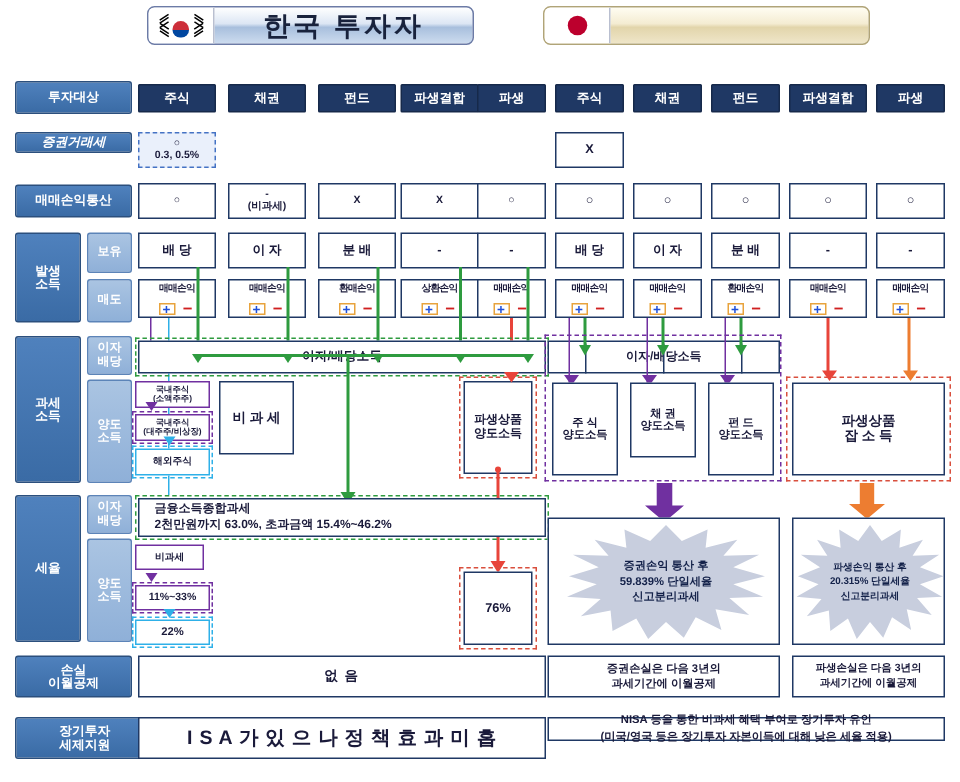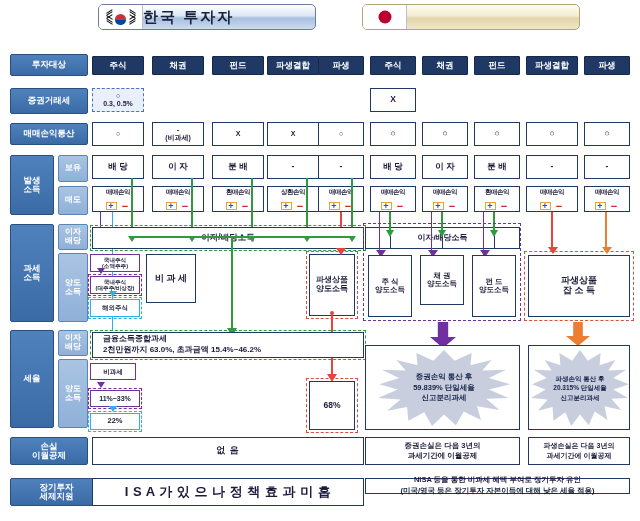--- a/index.html
+++ b/index.html
@@ -25,21 +25,21 @@
   }
   .banner-jp {
     left:362px; top:4px; width:218px;
     background:linear-gradient(to bottom,#fffdf2 0%,#f4ecd2 45%,#e2d5ab 55%,#efe6c9 100%);
     border-color:#b0a478;
   }
   .banner .flagbox {
     width:44px; height:100%; display:flex; align-items:center; justify-content:center;
     background:#fff; border-right:1px solid #b9bfd0; flex:0 0 auto;
   }
-  .banner .ttl { flex:1; font-size:15px; font-weight:bold; color:#18223c; letter-spacing:2px; }
+  .banner .ttl { flex:1; text-align:center; font-size:18px; font-weight:bold; color:#18223c; letter-spacing:2px; }
 
   
   .flag-kr { position:relative; width:34px; height:21px; background:#fff; }
   .flag-kr .tg-r, .flag-kr .tg-b { position:absolute; width:11px; height:5.5px; left:11.5px; }
   .flag-kr .tg-r { top:7.8px; background:#cd2e3a; border-radius:11px 11px 0 0; }
   .flag-kr .tg-b { top:13.3px;  background:#0047a0; border-radius:0 0 11px 11px; }
   .flag-kr .bar { position:absolute; background:#000; width:7px; height:1.3px; }
   .flag-jp { position:relative; width:34px; height:21px; background:#fff; }
   .flag-jp .sun { position:absolute; left:50%; top:50%; transform:translate(-50%,-50%);
       width:13px; height:13px; border-radius:50%; background:#bc002d; }
@@ -130,21 +130,21 @@
 
 <div class="abs banner banner-jp">
   <div class="flagbox">
     <div class="flag-jp">
         <div class="sun"></div>
       </div>
   </div>
 </div>
 
 <div class="abs lbl ctr" style="left:10px;top:54px;width:78px;height:22px;">투자대상</div>
-<div class="abs lbl ctr" style="left:10px;top:88px;width:78px;height:26px;">증권거래세</div>
+<div class="abs lbl ctr" style="left:10px;top:88px;width:78px;height:14px;font-style:italic;">증권거래세</div>
 <div class="abs lbl ctr" style="left:10px;top:123px;width:78px;height:22px;">매매손익통산</div>
 
 <div class="abs lbl ctr" style="left:10px;top:155px;width:44px;height:60px;white-space:pre-line;">발생
 소득</div>
 <div class="abs lbl2 ctr" style="left:58px;top:155px;width:30px;height:27px;">보유</div>
 <div class="abs lbl2 ctr" style="left:58px;top:186px;width:30px;height:29px;">매도</div>
 
 <div class="abs lbl ctr" style="left:10px;top:224px;width:44px;height:98px;white-space:pre-line;">과세
 소득</div>
 <div class="abs lbl2 ctr" style="left:58px;top:224px;width:30px;height:26px;white-space:pre-line;">이자
@@ -356,21 +356,21 @@
 <div class="abs frame-dash-green" style="left:90px;top:330px;width:276px;height:30px;"></div>
 
 <div class="abs cell ctr" style="left:90px;top:363px;width:46px;height:17px;font-size:6.5px;border-color:#7030a0;">비과세</div>
 <div class="abs cell ctr" style="left:90px;top:390px;width:50px;height:17px;font-size:7px;border-color:#7030a0;">11%~33%</div>
 <div class="abs frame-dash-purple" style="left:88px;top:388px;width:54px;height:21px;"></div>
 <div class="abs cell ctr" style="left:90px;top:413px;width:50px;height:17px;font-size:7.5px;border-color:#2eb0e8;">22%</div>
 <div class="abs frame-dash-blue" style="left:88px;top:411px;width:54px;height:21px;border-color:#2eb0e8;"></div>
 <div class="tri" style="left:97px;top:382px;border-left:4px solid transparent;border-right:4px solid transparent;border-top:6px solid #7030a0;"></div>
 <div class="tri" style="left:109px;top:406px;border-left:4px solid transparent;border-right:4px solid transparent;border-top:6px solid #2eb0e8;"></div>
 
-<div class="abs cell ctr" style="left:309px;top:381px;width:46px;height:49px;font-size:8.5px;">68%</div>
+<div class="abs cell ctr" style="left:309px;top:381px;width:46px;height:49px;font-size:8.5px;">76%</div>
 <div class="abs frame-dash-red" style="left:306px;top:378px;width:52px;height:55px;"></div>
 
 <div class="abs fatarrow" style="left:430px;top:322px;width:26px;height:26px;background:#7030a0;"></div>
 <div class="abs fatarrow" style="left:566px;top:322px;width:24px;height:24px;background:#ed7d31;"></div>
 
 <div class="abs cell" style="left:365px;top:345px;width:155px;height:85px;">
   <div class="burst" style="position:absolute;left:12px;top:4px;width:132px;height:76px;">
     <span style="white-space:pre-line;">증권손익 통산 후
 59.839% 단일세율
 신고분리과세</span>

